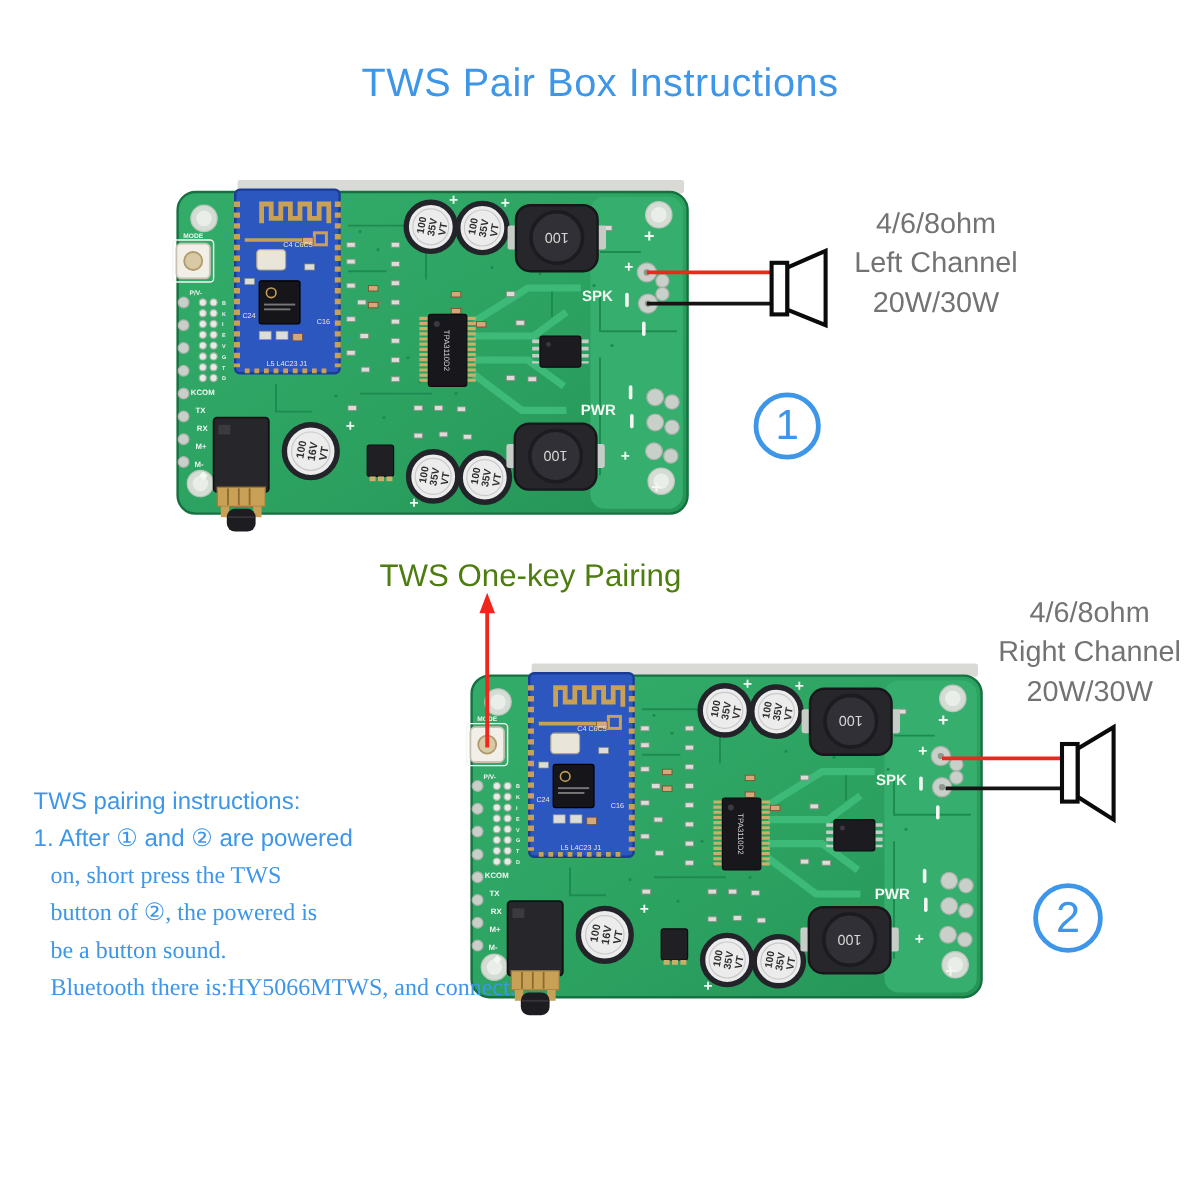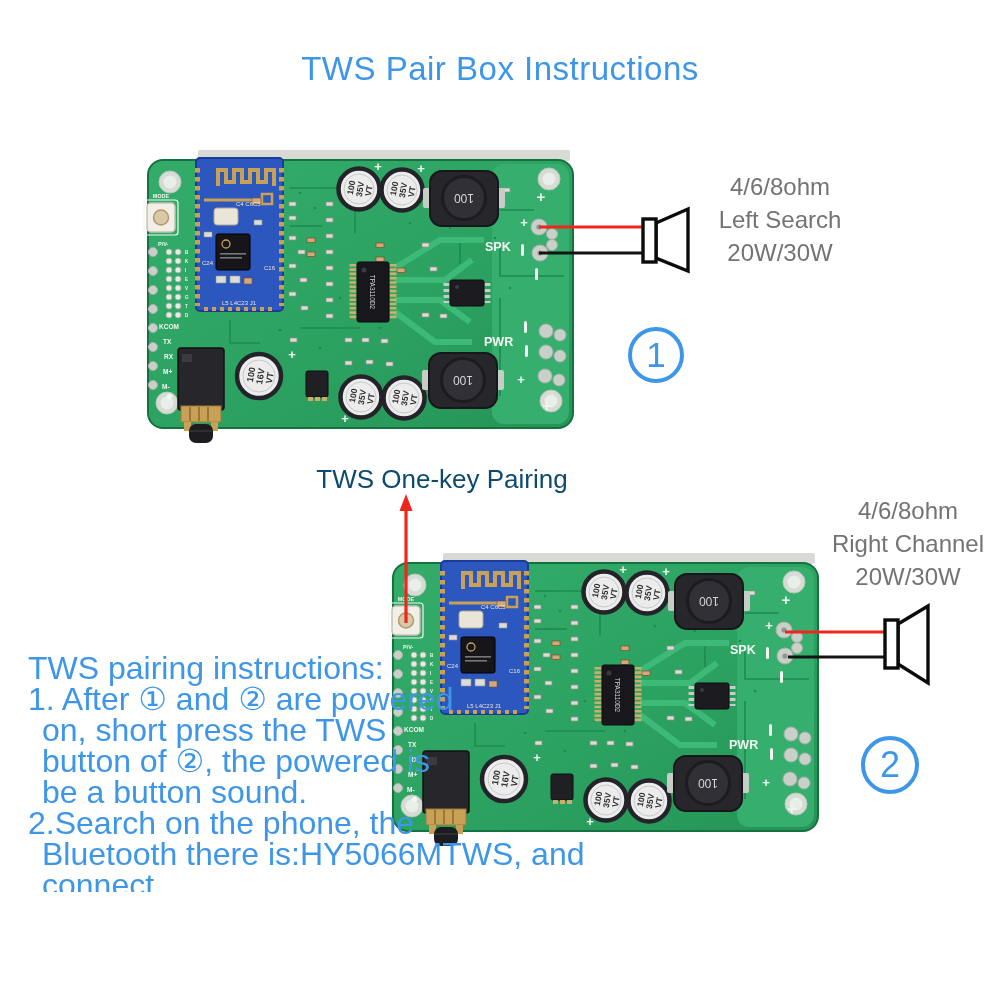--- a/index.html
+++ b/index.html
@@ -16,31 +16,31 @@
 
   .spk{position:absolute;}
   .spk1{left:535px;top:192px;width:170px;height:95px;}
   .spk2{left:780px;top:595px;width:160px;height:100px;}
 
   .chan{position:absolute;text-align:center;font-size:24px;line-height:33px;color:#737373;}
   .chan1{left:680px;top:170px;width:200px;}
   .chan2{left:813px;top:494px;width:190px;}
 
   .callout{position:absolute;left:312px;top:464px;width:260px;text-align:center;
-           font-size:26px;color:#0c4a6e;}
+           font-size:26px;color:#4d7c0f;}
   .arrow{position:absolute;left:396px;top:492px;width:20px;height:134px;}
 
   .badge{position:absolute;border:4px solid #3E96E9;border-radius:50%;color:#3E96E9;
          display:flex;align-items:center;justify-content:center;background:#fff0;}
   .badge1{left:628px;top:327px;width:48px;height:48px;font-size:35px;}
   .badge2{left:861px;top:736px;width:50px;height:50px;font-size:36px;}
 
   .instructions{position:absolute;left:28px;top:653px;width:600px;
-                font-size:32px;line-height:31px;color:#3E96E9;}
-  .instructions .ind{padding-left:14px;}
+                font-size:20px;line-height:31px;color:#3E96E9;}
+  .instructions .ind{padding-left:14px;font-family:Liberation Serif, serif;}
 </style>
 </head>
 <body>
 
 <div class="canvas">
 
   <svg width="0" height="0" style="position:absolute" aria-hidden="true">
     <defs>
       <linearGradient id="gBoard" x1="0" y1="0" x2="1" y2="1">
         <stop offset="0" stop-color="#33AC6A"></stop>
@@ -366,21 +366,21 @@
     <line x1="5" y1="37" x2="110" y2="37" stroke="#F0261C" stroke-width="3.2"></line>
     <line x1="8" y1="62" x2="107" y2="62" stroke="#141414" stroke-width="3.2"></line>
     <g fill="#ffffff" stroke="#0B0B0B" stroke-width="3.4">
       <polygon points="118,29 148,11 148,88 118,69"></polygon>
       <rect x="105" y="25" width="13" height="48"></rect>
     </g>
   </svg>
 
   <div class="chan chan1">
     <div>4/6/8ohm</div>
-    <div>Left Search</div>
+    <div>Left Channel</div>
     <div>20W/30W</div>
   </div>
   <div class="chan chan2">
     <div>4/6/8ohm</div>
     <div>Right Channel</div>
     <div>20W/30W</div>
   </div>
 
   <div class="badge badge1">
     <span>1</span>
@@ -394,17 +394,16 @@
     <line x1="10" y1="16" x2="10" y2="131" stroke="#F0261C" stroke-width="3.2"></line>
     <polygon points="10,2 3.5,19 16.5,19" fill="#F0261C"></polygon>
   </svg>
 
   <div class="instructions">
     <div class="ln">TWS pairing instructions:</div>
     <div class="ln">1. After ① and ② are powered</div>
     <div class="ln ind">on, short press the TWS</div>
     <div class="ln ind">button of ②, the powered is</div>
     <div class="ln ind">be a button sound.</div>
-    <div class="ln">2.Search on the phone, the</div>
     <div class="ln ind">Bluetooth there is:HY5066MTWS, and connect.</div>
   </div>
 
 </div>
 
 </body></html>

